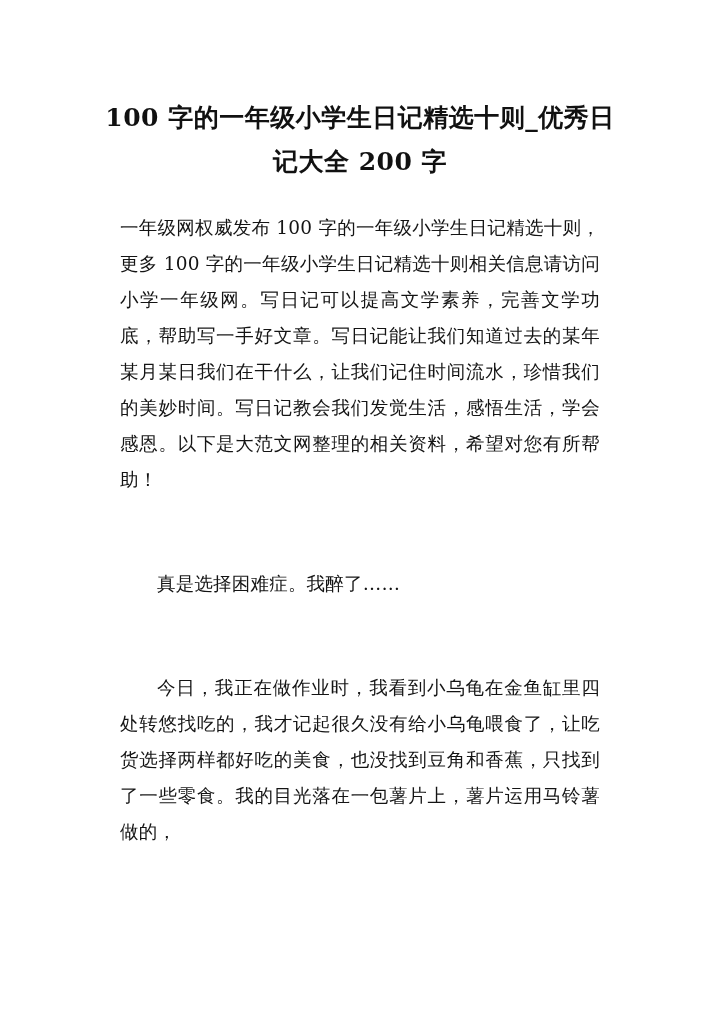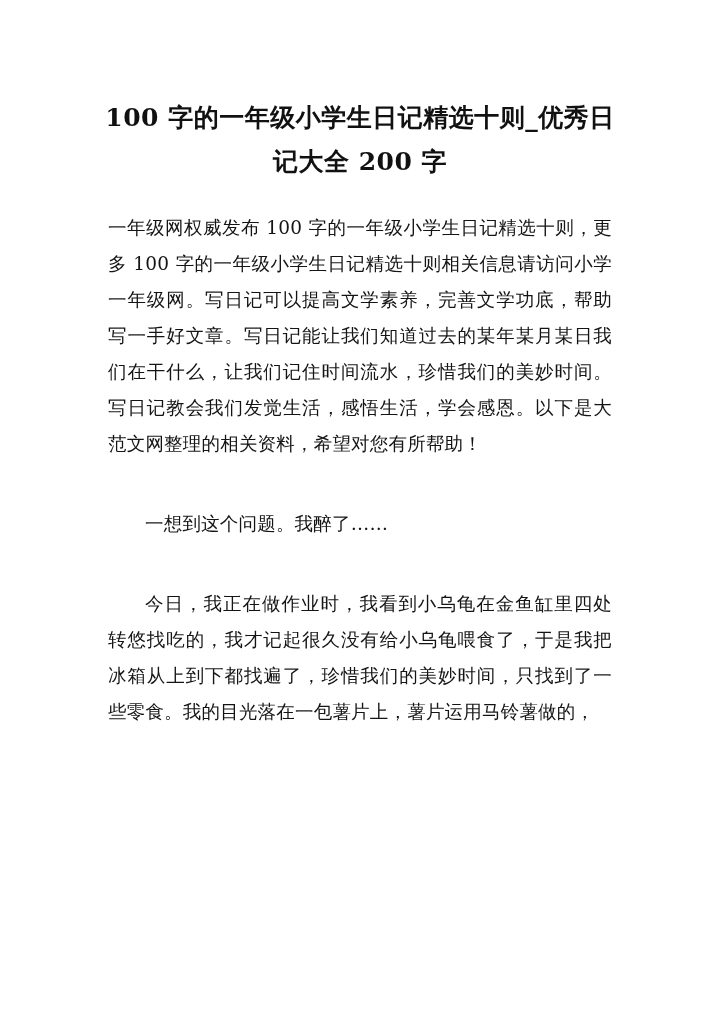--- a/index.html
+++ b/index.html
@@ -35,36 +35,36 @@
   .doc-body {
     font-family: "DejaVu Serif", "Liberation Serif", serif;
     font-size: 18.5px;
     line-height: 36px;
     text-align: justify;
     text-justify: inter-ideograph;
     letter-spacing: 0.2px;
     color: #141414;
   }
   .para {
-    margin: 4px;
+    margin: 16px;
     text-indent: 0;
   }
   .para.indent {
     text-indent: 2em;
   }
   .spacer {
     height: 36px;
   }
 </style>
 </head>
 <body>
 
 <div class="page">
   <h1 class="doc-title">100 字的一年级小学生日记精选十则_优秀日记大全 200 字</h1>
 
   <div class="doc-body">
     <p class="para">一年级网权威发布 100 字的一年级小学生日记精选十则，更多 100 字的一年级小学生日记精选十则相关信息请访问小学一年级网。写日记可以提高文学素养，完善文学功底，帮助写一手好文章。写日记能让我们知道过去的某年某月某日我们在干什么，让我们记住时间流水，珍惜我们的美妙时间。写日记教会我们发觉生活，感悟生活，学会感恩。以下是大范文网整理的相关资料，希望对您有所帮助！</p>
     <div class="spacer"></div>
-    <p class="para indent">一想到这个问题。我醉了……</p>
+    <p class="para indent">真是选择困难症。我醉了……</p>
     <div class="spacer"></div>
-    <p class="para indent">今日，我正在做作业时，我看到小乌龟在金鱼缸里四处转悠找吃的，我才记起很久没有给小乌龟喂食了，于是我把冰箱从上到下都找遍了，珍惜我们的美妙时间，只找到了一些零食。我的目光落在一包薯片上，薯片运用马铃薯做的，</p>
+    <p class="para indent">今日，我正在做作业时，我看到小乌龟在金鱼缸里四处转悠找吃的，我才记起很久没有给小乌龟喂食了，让吃货选择两样都好吃的美食，也没找到豆角和香蕉，只找到了一些零食。我的目光落在一包薯片上，薯片运用马铃薯做的，</p>
   </div>
 </div>
 
 </body></html>

